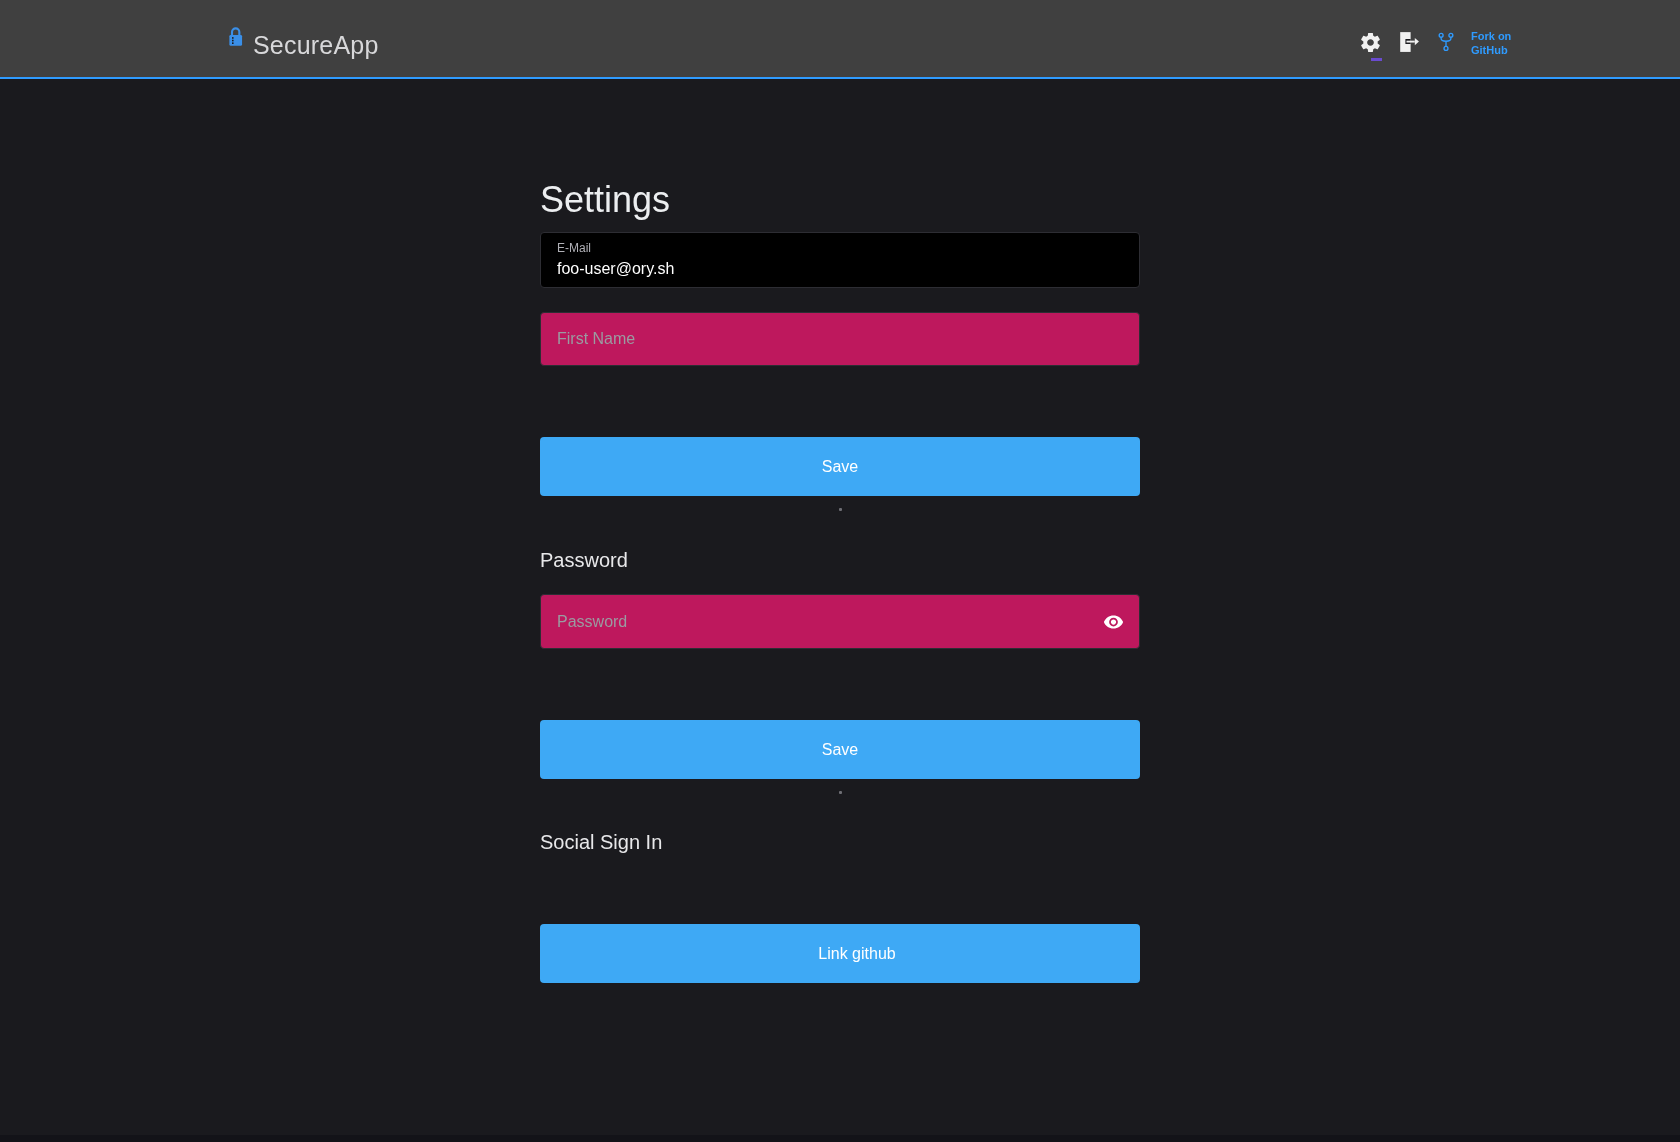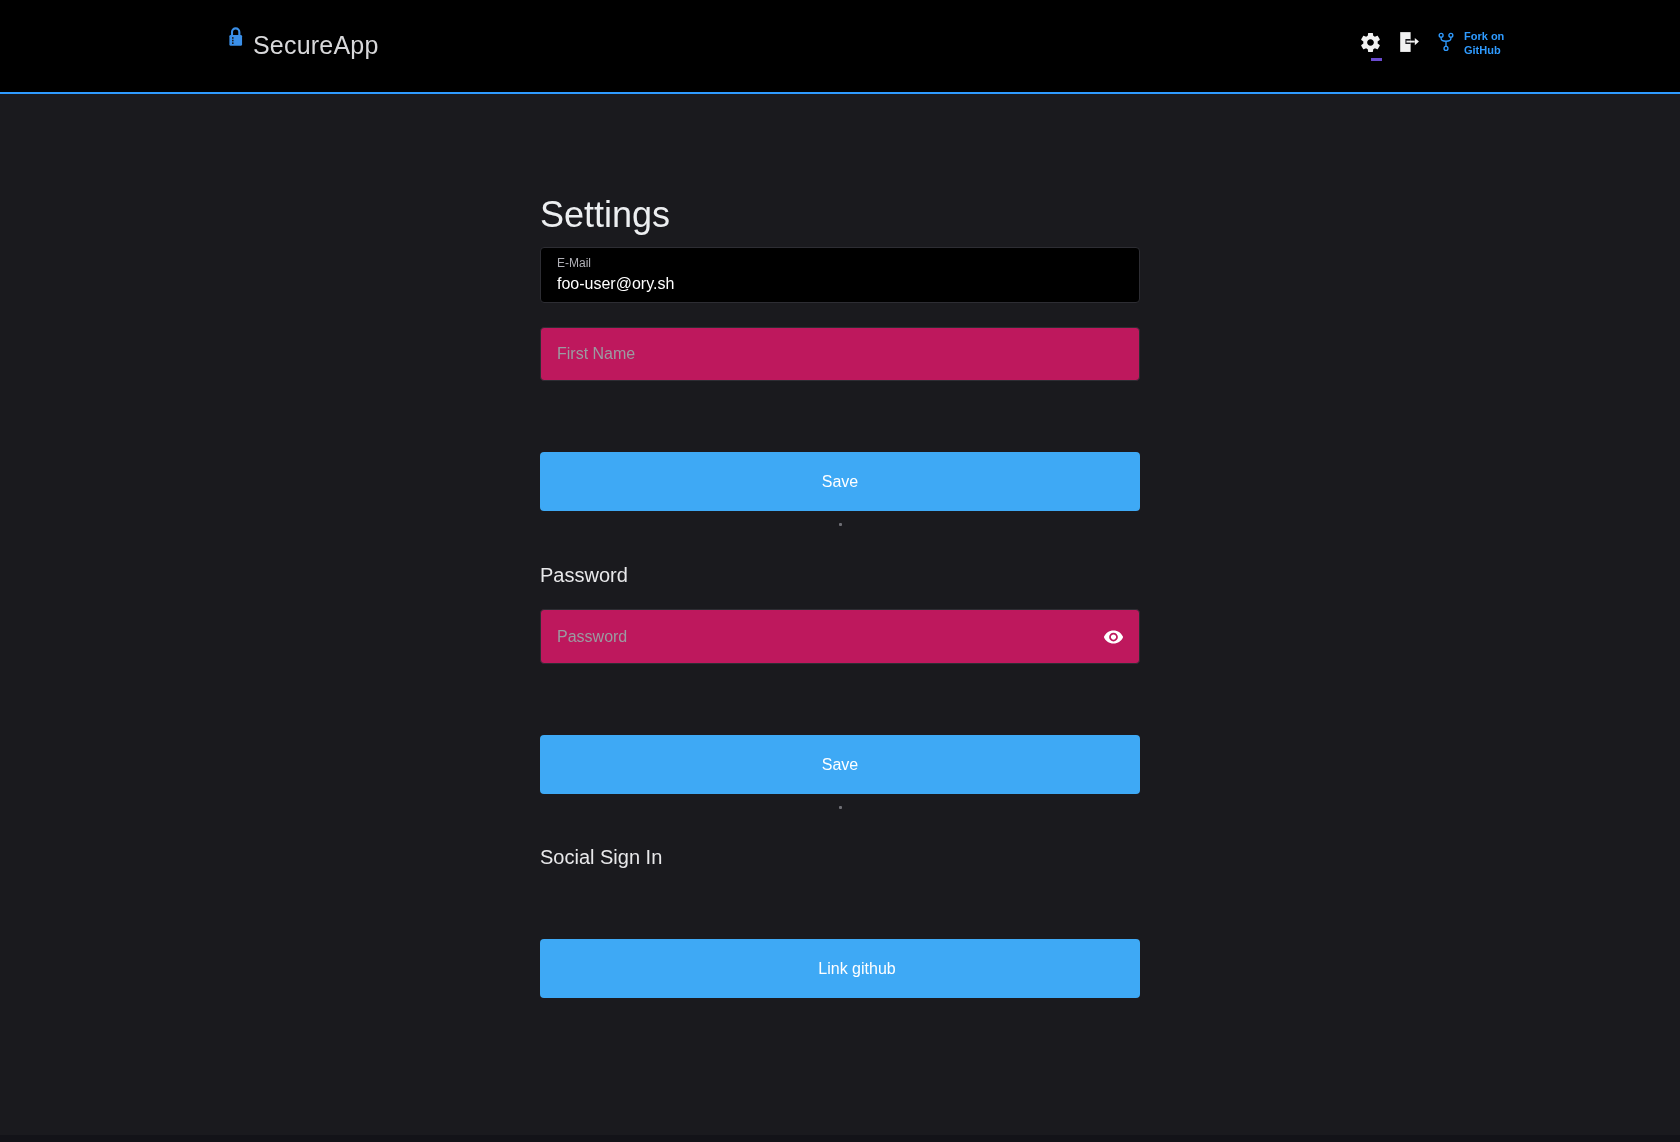--- a/index.html
+++ b/index.html
@@ -8,22 +8,22 @@
     background: #1a1a1e;
     font-family: "Liberation Sans", sans-serif;
     color: #e8e8ea;
     position: relative;
     overflow: hidden;
   }
 
   
   .app-header {
     position: relative;
-    height: 94px;
-    background: #000000;
+    height: 79px;
+    background: #404040;
     border-bottom: 2px solid #2f9bff;
   }
   .logo {
     position: absolute;
     left: 225px;
     top: 24px;
     display: flex;
     align-items: flex-start;
     gap: 7px;
     text-decoration: none;
@@ -53,21 +53,21 @@
     height: 3px;
     background: #6a4bcf;
   }
   .logout-btn { left: 1395px; top: 29px; }
   .fork-link {
     position: absolute;
     left: 1437px;
     top: 30px;
     display: flex;
     align-items: flex-start;
-    gap: 9px;
+    gap: 16px;
     text-decoration: none;
     cursor: pointer;
   }
   .fork-text {
     font-size: 11px;
     font-weight: 700;
     line-height: 1.25;
     color: #2f9bff;
   }
   .fork-text span { display: block; }

